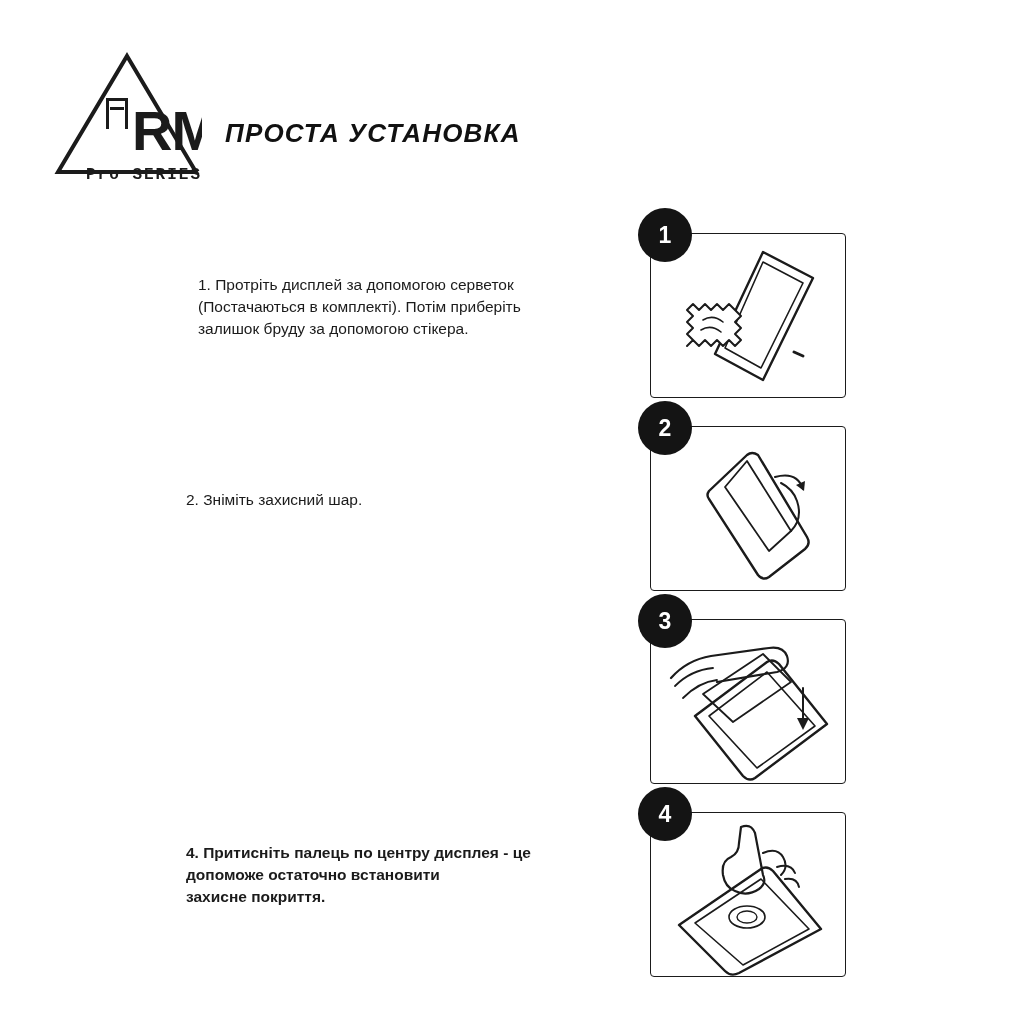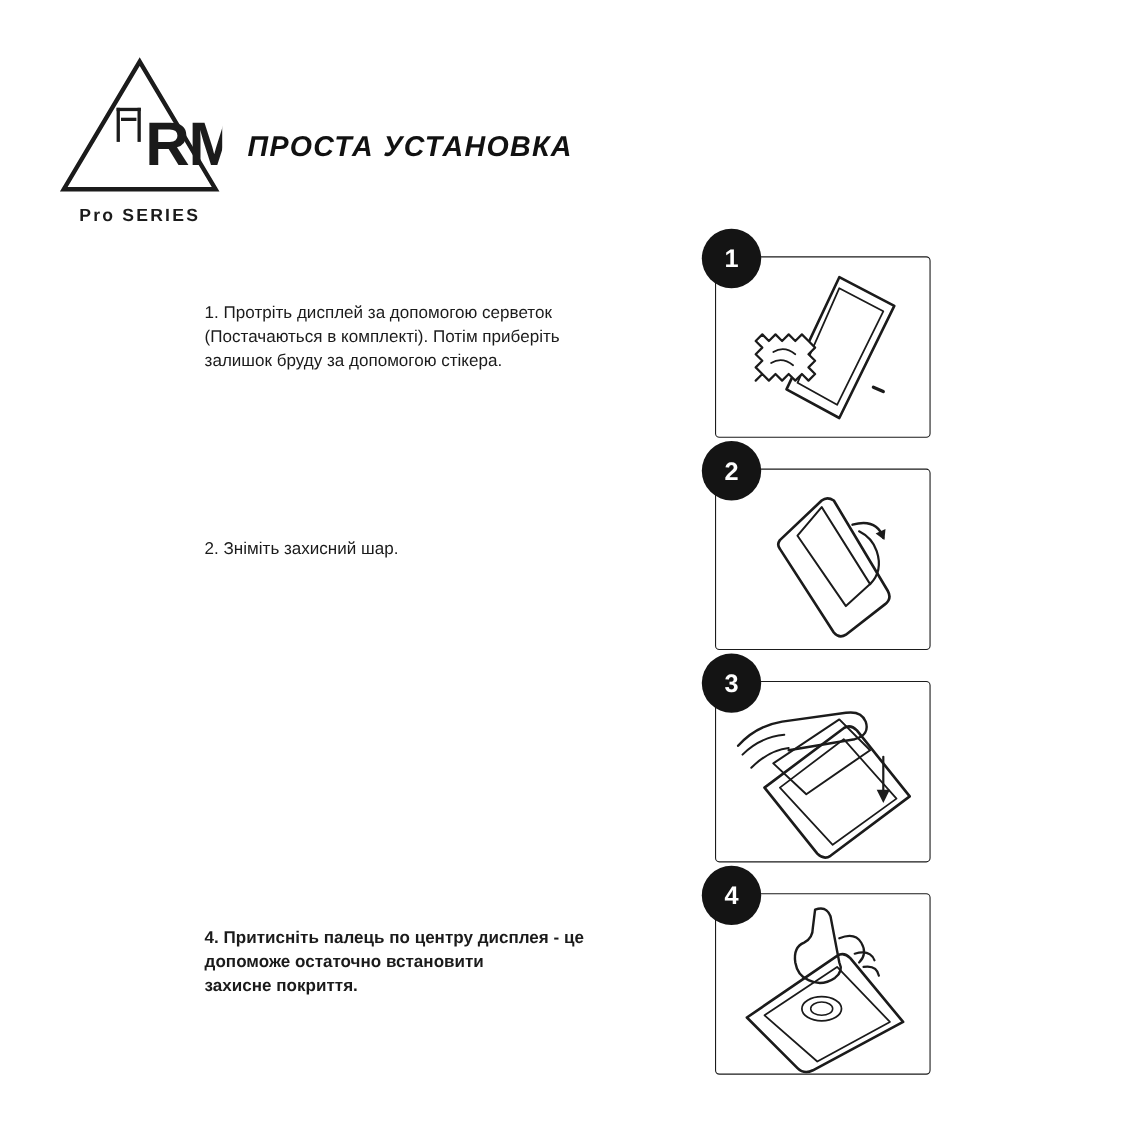--- a/index.html
+++ b/index.html
@@ -51,21 +51,21 @@
   }
   .step-text {
     position: absolute;
     left: 186px;
     width: 440px;
     font-size: 15.5px;
     line-height: 22px;
     color: #1b1b1b;
     white-space: pre-line;
   }
-  .step-1 .step-text { top: 66px; }
+  .step-1 .step-text { top: 66px; margin-left: 12px; }
   .step-2 .step-text { top: 88px; }
   .step-3 .step-text { top: 55px; }
   .step-4 .step-text { top: 55px; font-weight: bold; }
 
   .panel {
     position: absolute;
     left: 650px;
     top: 25px;
     width: 196px;
     height: 165px;
@@ -108,21 +108,21 @@
       <rect x="73" y="48" width="3" height="22"></rect>
       <rect x="58" y="57" width="14" height="3"></rect>
       <rect x="54" y="70" width="3" height="9"></rect>
       <rect x="73" y="70" width="3" height="9"></rect>
     </g>
 
     <g fill="#1b1b1b" font-family="'Liberation Sans', sans-serif" font-size="56" font-weight="bold">
       <text x="80" y="100" letter-spacing="-1">RM</text>
     </g>
   </svg>
-  <div style="position:absolute;left:0;top:138px;width:150px;text-align:center;font-size:16px;font-weight:bold;letter-spacing:2px;">Pro SERIES</div>
+  <div style="position:absolute;left:0;top:116px;width:150px;text-align:right;font-size:16px;font-weight:bold;letter-spacing:2px;font-family:Liberation Mono, monospace;">Pro SERIES</div>
 </div>
 
 <div class="page-title">ПРОСТА УСТАНОВКА</div>
 
 <div class="steps">
 
   <div class="step step-1">
     <div class="badge">1</div>
     <div class="step-text">1. Протріть дисплей за допомогою серветок
 (Постачаються в комплекті). Потім приберіть

